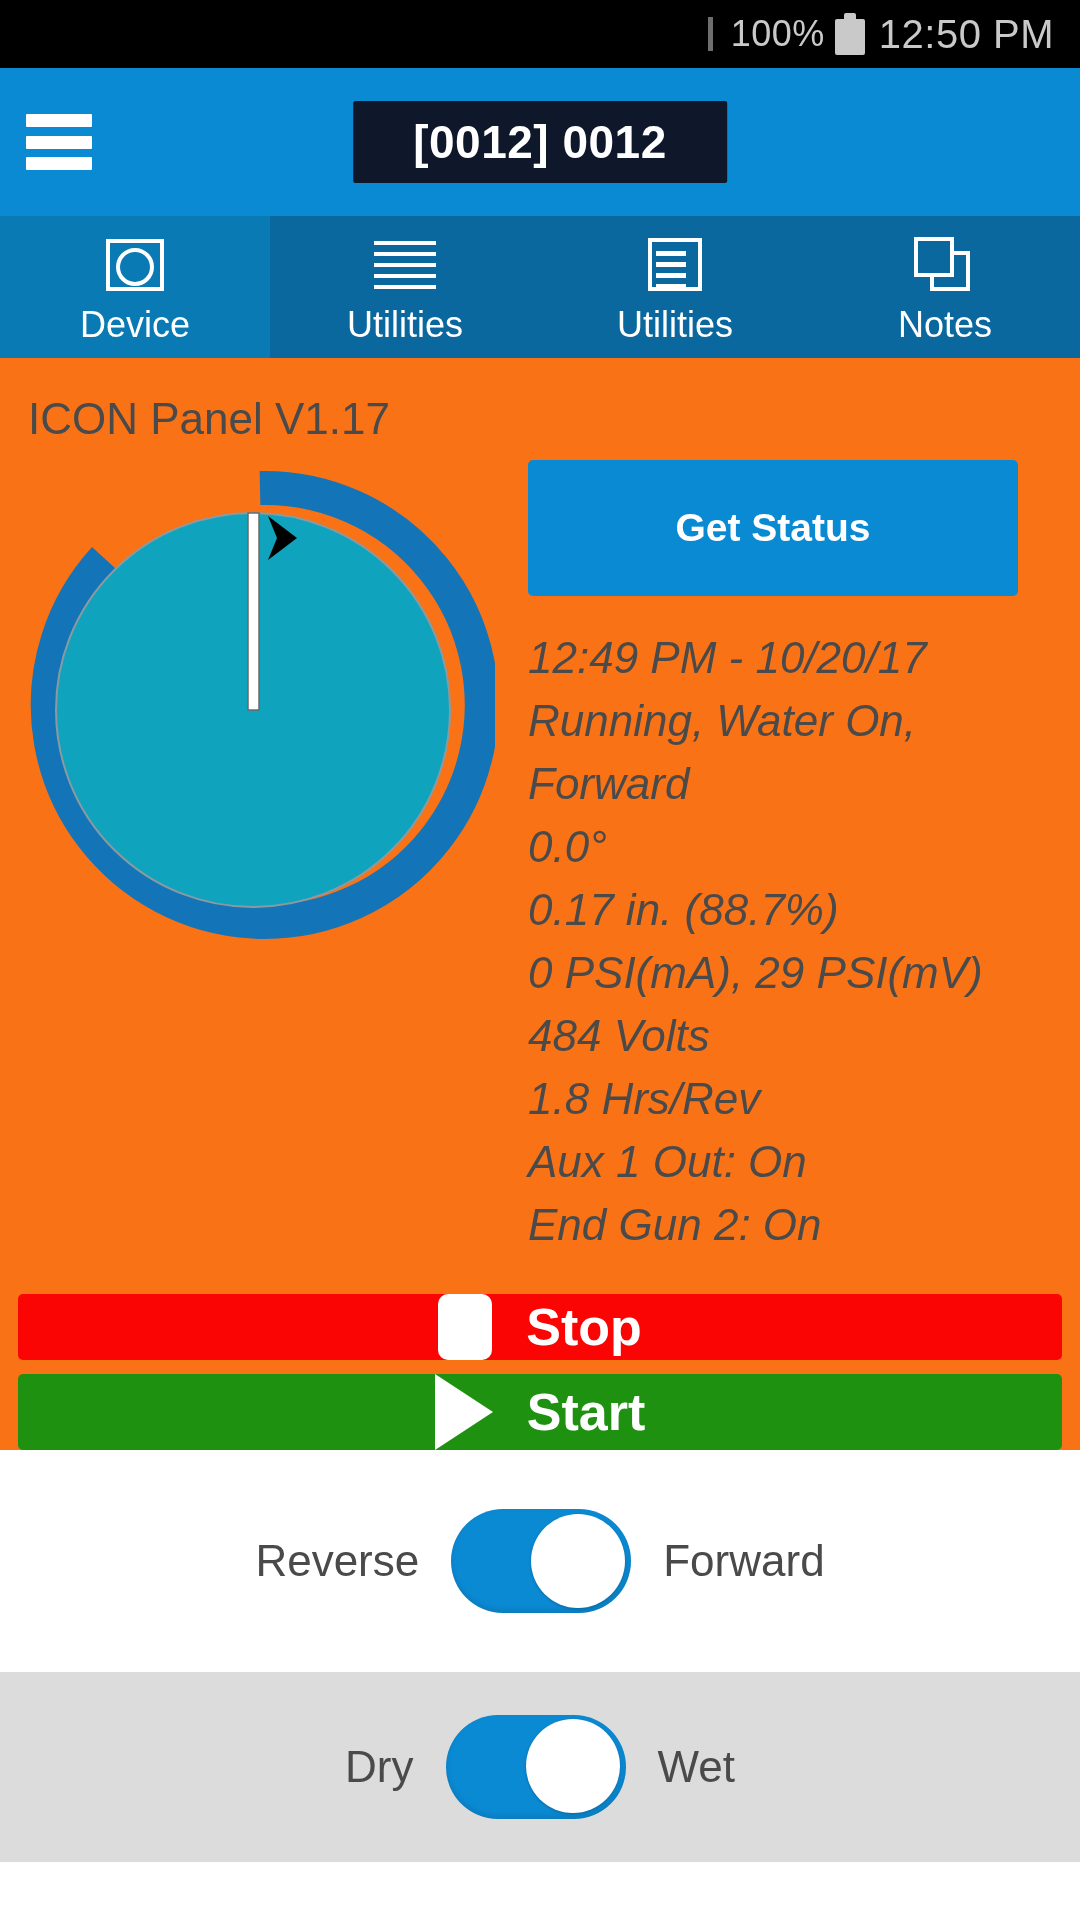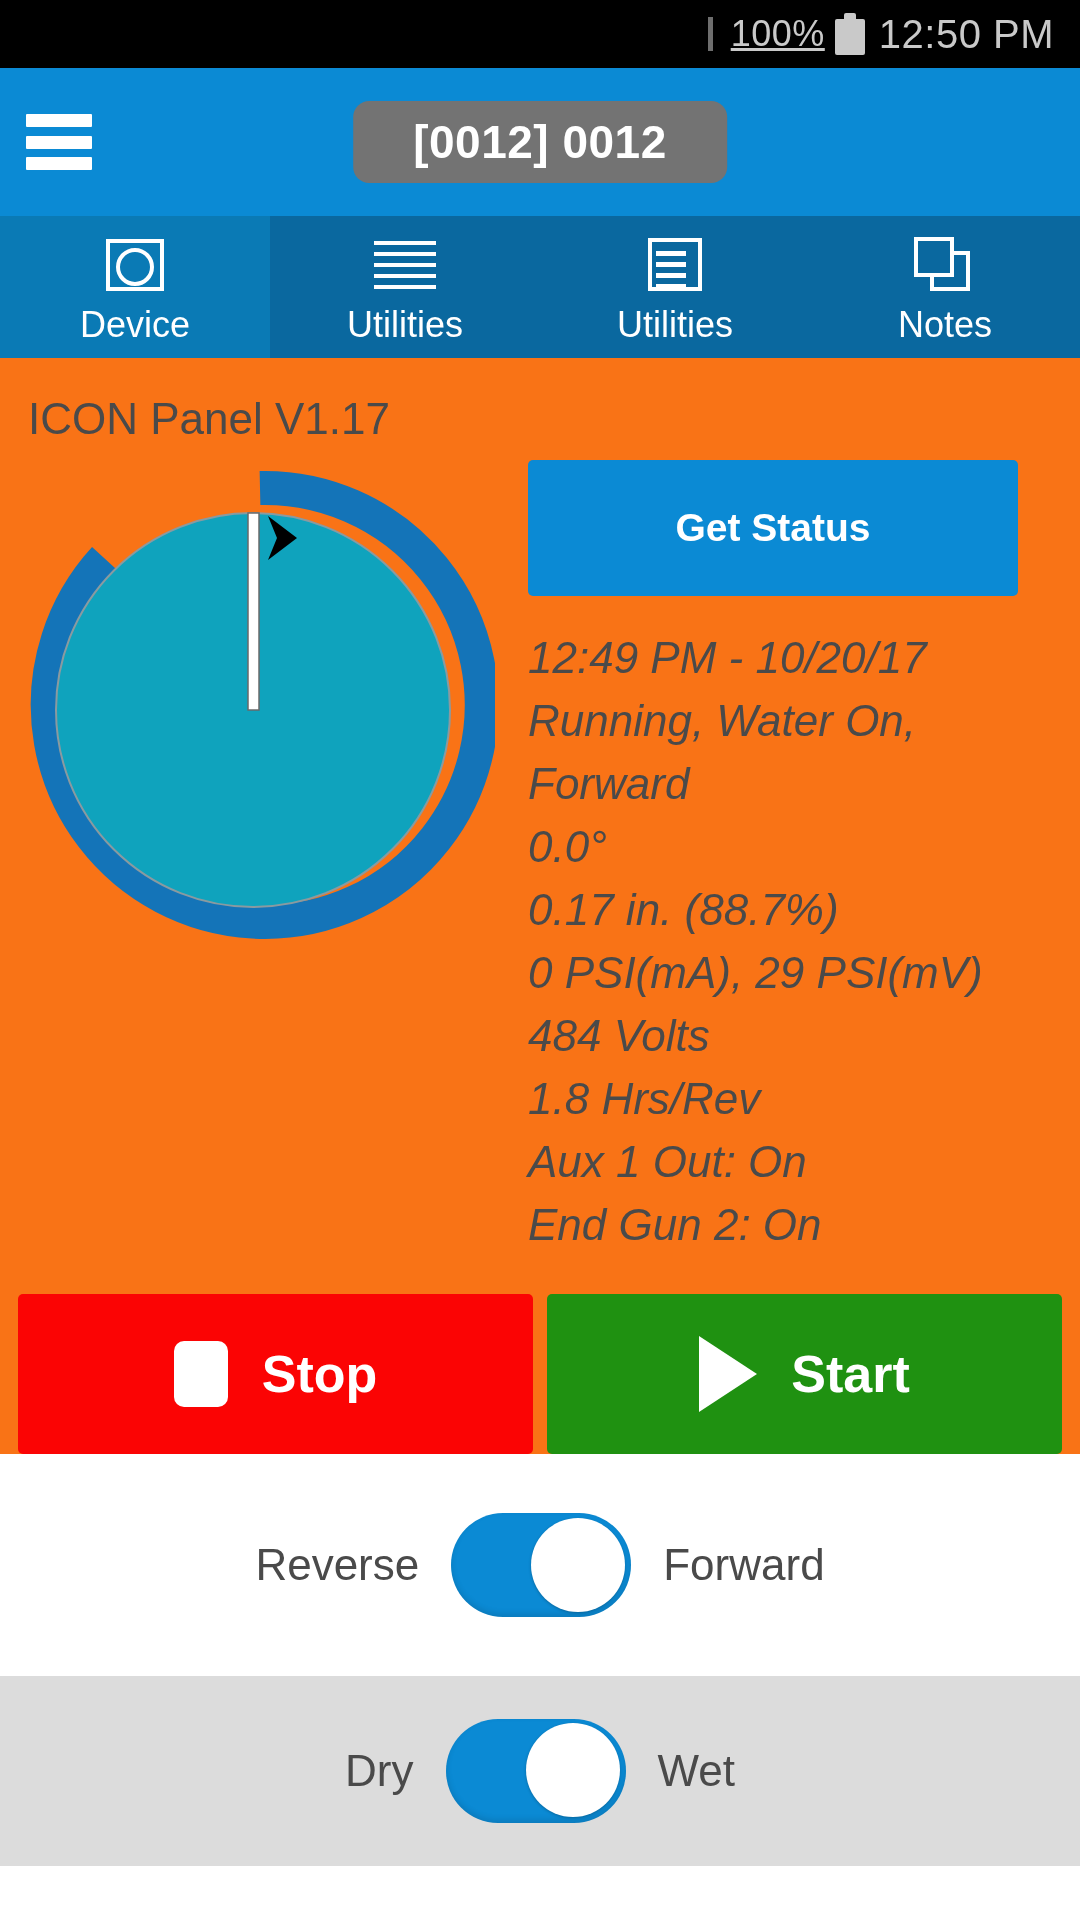--- a/index.html
+++ b/index.html
@@ -10,40 +10,40 @@
     overflow:hidden;
   }
 
   
   .statusbar{
     height:68px; background:#000000;
     display:flex; align-items:center; justify-content:flex-end;
     padding-right:26px; gap:0;
   }
   .sb-divider{ width:5px; height:34px; background:#6e6e6e; margin-right:18px; }
-  .sb-batt-pct{ color:#c9c9c9; font-size:36px; letter-spacing:0.5px;text-decoration:underline; }
+  .sb-batt-pct{ color:#c9c9c9; font-size:36px; letter-spacing:0.5px; }
   .sb-batt-icon{ position:relative; width:30px; height:42px; margin:0 14px 0 10px; }
   .sb-batt-icon .body{ position:absolute; left:0; top:6px; width:30px; height:36px; background:#c9c9c9; border-radius:2px; }
   .sb-batt-icon .cap{ position:absolute; left:9px; top:0; width:12px; height:8px; background:#c9c9c9; border-radius:2px 2px 0 0; }
   .sb-time{ color:#c9c9c9; font-size:40px; letter-spacing:0.5px; }
 
   
   .appbar{
     height:148px; background:#0b8ad4;
     display:flex; align-items:center; position:relative;
   }
   .hamburger{
     margin-left:26px; width:66px; height:56px;
     display:flex; flex-direction:column; justify-content:space-between;
     cursor:pointer;
   }
   .hamburger span{ display:block; height:13px; background:#ffffff; border-radius:1px; }
   .title-pill{
     position:absolute; left:50%; transform:translateX(-50%);
-    background:#737373; border-radius:16px;
+    background:#0f172a; border-radius:2px;
     padding:14px 60px;
   }
   .title-pill span{ color:#ffffff; font-size:46px; font-weight:bold; letter-spacing:0.5px; }
 
   
   .tabbar{ height:142px; display:flex; background:#0a689f; }
   .tab{
     flex:1; display:flex; flex-direction:column;
     align-items:center; justify-content:center; gap:6px;
     cursor:pointer; position:relative; padding-top:4px;
@@ -85,21 +85,21 @@
     cursor:pointer; margin-bottom:30px;
   }
   .status-lines{ }
   .status-lines div{
     color:#4a4a4a; font-size:44px; line-height:63px;
     white-space:nowrap;
     font-style:italic;
   }
 
   
-  .ctrl-row{ display:flex; gap:14px; padding:38px 18px 0 18px; }
+  .ctrl-row{ display:flex; gap:14px; padding:38px 18px 0 18px;flex-direction:column; }
   .btn-big{
     flex:1; height:160px; border:none; border-radius:5px;
     display:flex; align-items:center; justify-content:center; gap:34px;
     cursor:pointer;
   }
   .btn-stop{ background:#fb0404; }
   .btn-start{ background:#1f9111; }
   .btn-big .lbl{ color:#ffffff; font-size:52px; font-weight:bold; }
   .ico-square{ width:54px; height:66px; background:#fff; border-radius:10px; }
   .ico-play{

